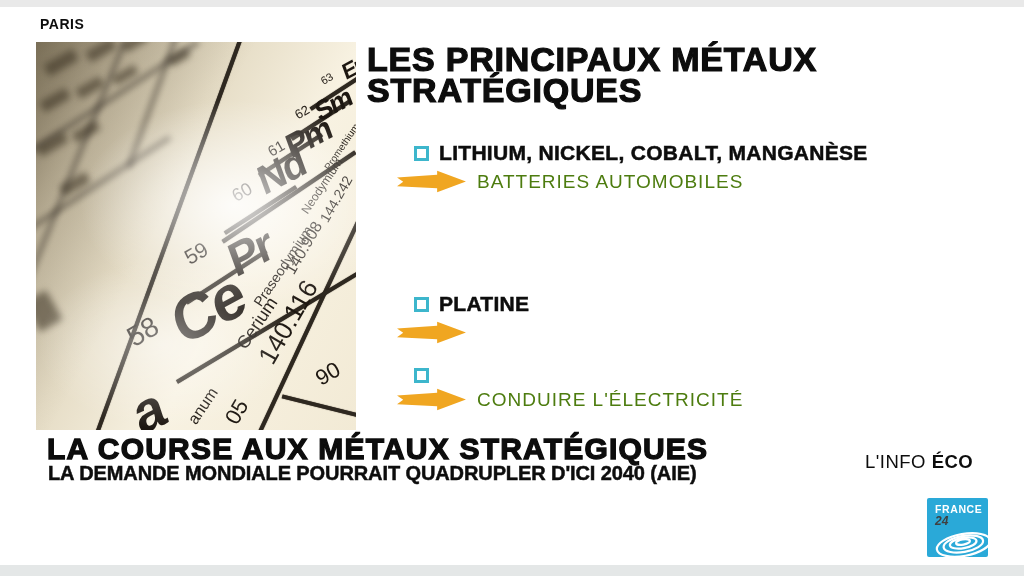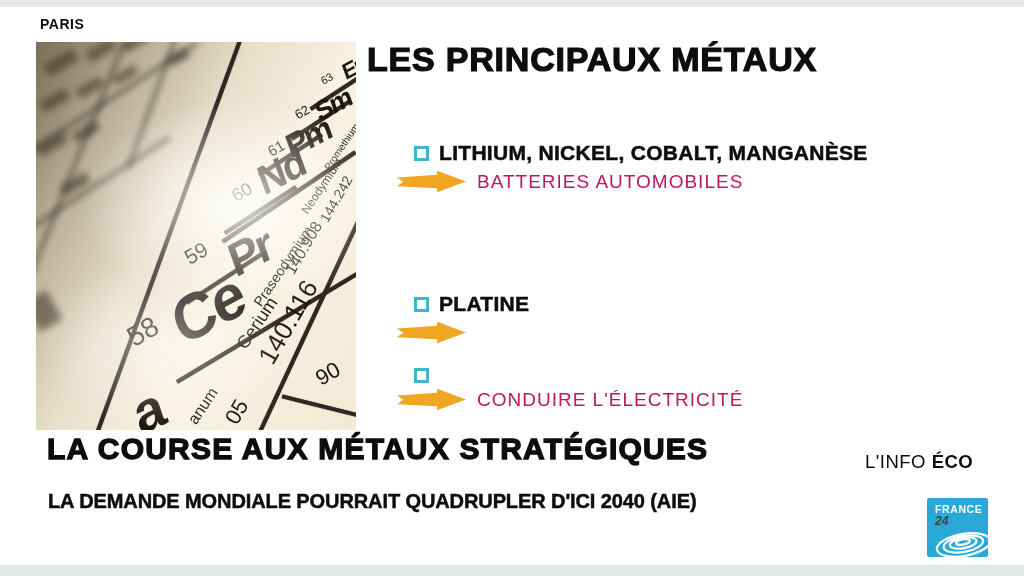--- a/index.html
+++ b/index.html
@@ -28,27 +28,27 @@
   .sym{font-weight:bold;letter-spacing:-2px;}
 
   
   .title{position:absolute;left:367px;top:44px;font-size:34px;line-height:31px;font-weight:bold;
          letter-spacing:.8px;-webkit-text-stroke:1.2px #0c0c0c;}
   .item{position:absolute;left:366px;}
   .item-head{display:flex;align-items:center;gap:10px;padding-left:48px;}
   .bullet{width:9px;height:9px;border:3px solid #3db6cc;flex:0 0 auto;margin-top:1px;}
   .metals{font-size:21px;font-weight:bold;letter-spacing:.3px;-webkit-text-stroke:.5px #0d0d0d;white-space:nowrap;}
   .item-sub{display:flex;align-items:center;margin-top:5px;margin-left:30px;gap:9px;}
-  .use{font-size:19px;color:#be185d;letter-spacing:1px;white-space:nowrap;}
+  .use{font-size:19px;color:#4d7c0f;letter-spacing:1px;white-space:nowrap;}
 
   
   .headline{position:absolute;left:47px;top:434px;font-size:30px;font-weight:bold;line-height:1;
             letter-spacing:1.2px;-webkit-text-stroke:1.3px #0b0b0b;white-space:nowrap;}
   .subheadline{position:absolute;left:48px;top:463px;font-size:20px;font-weight:bold;line-height:1;
-            letter-spacing:-.1px;-webkit-text-stroke:.5px #111;white-space:nowrap;margin-top:28px;}
+            letter-spacing:-.1px;-webkit-text-stroke:.5px #111;white-space:nowrap;}
 
   .program{position:absolute;left:865px;top:451px;font-size:18.5px;letter-spacing:.5px;white-space:nowrap;}
   .program .bold{font-weight:bold;}
 
   .f24{position:absolute;left:927px;top:498px;width:61px;height:59px;background:#2aa9d8;
        border-radius:2px;overflow:hidden;}
   .f24 .l1{position:absolute;left:8px;top:5px;font-size:10.5px;font-weight:bold;color:#fff;letter-spacing:.6px;}
   .f24 .l2{position:absolute;left:8px;top:16px;font-size:12px;font-weight:bold;color:#404040;font-style:italic;}
   .f24 svg{position:absolute;left:0;top:0;}
 </style>
@@ -135,20 +135,21 @@
     </div>
     <div>
       <span class="ptx" style="left:292px;top:332px;font-size:22px;--r:-30deg;">90</span>
     </div>
 
     <div class="shine"></div>
   </div>
 
   <div class="title">
     <div>LES PRINCIPAUX MÉTAUX</div>
+    <div>STRATÉGIQUES</div>
   </div>
 
   <div class="item" style="top:141px">
     <div class="item-head">
       <span class="bullet"></span>
       <span class="metals">LITHIUM, NICKEL, COBALT, MANGANÈSE</span>
     </div>
     <div class="item-sub">
       <svg width="72" height="23" viewBox="0 0 70 22">
           <polygon points="1,7 40,4.5 40,0.5 68,11 40,21.5 40,17.5 1,15.5 7,11.2" fill="#f0a621"></polygon>

